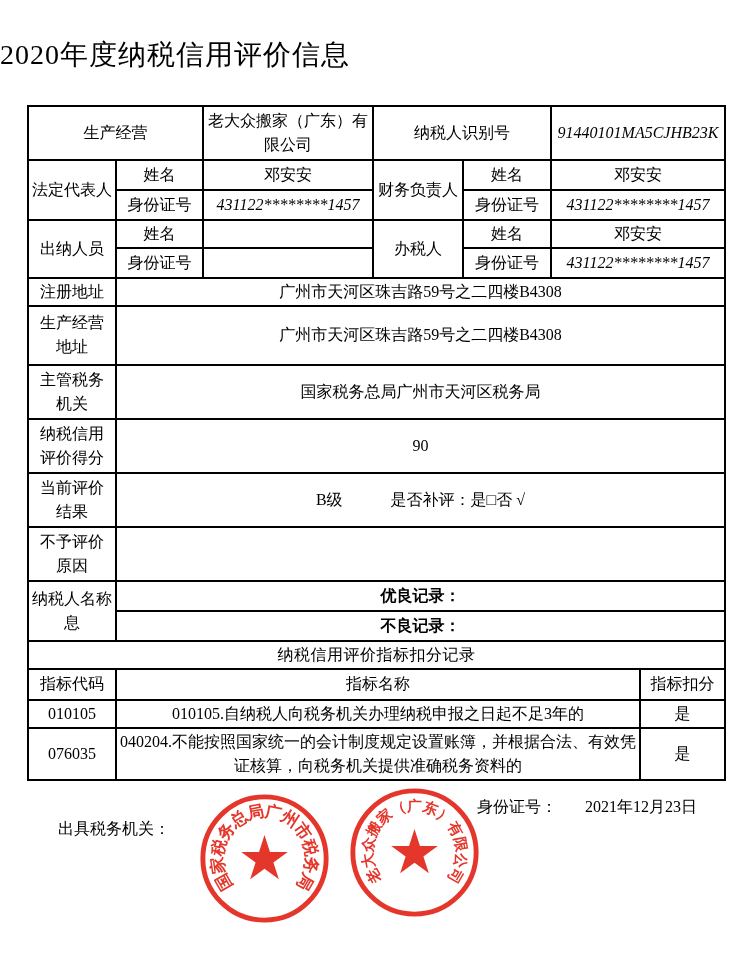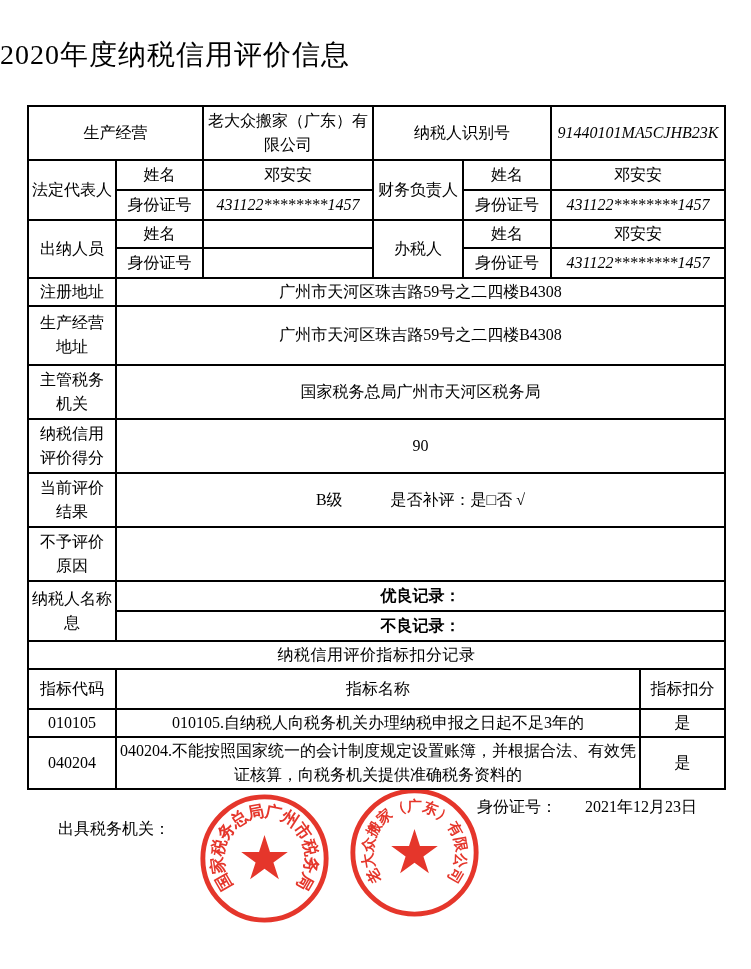--- a/index.html
+++ b/index.html
@@ -31,21 +31,21 @@
     vertical-align:middle;
     font-size:16px;
     line-height:1.5;
     padding:1px 3px;
     overflow:hidden;
   }
   td.wrap { white-space:pre-line; }
   td.leftal { text-align:left; padding-left:3px;font-weight:bold; }
   td.num { font-size:15px; letter-spacing:0px;font-style:italic; }
   tr.h54{height:54px} tr.h30{height:30px} tr.h28{height:28px}
-  tr.h32{height:20px} tr.h56{height:59px} tr.h31{height:40px}
+  tr.h32{height:20px} tr.h56{height:59px} tr.h31{height:31px}
   tr.h48{height:48px}
   .section-head { letter-spacing:0.5px; }
   .result-gap { display:inline-block; width:48px; }
   .footer-issuer {
     position:absolute; left:58px; top:819px;
     font-size:16px;
   }
   .footer-time {
     position:absolute; left:477px; top:797px;
     font-size:16px;
@@ -171,21 +171,21 @@
     <td>指标扣分</td>
   </tr>
 
   <tr class="h32">
     <td>010105</td>
     <td colspan="5">010105.自纳税人向税务机关办理纳税申报之日起不足3年的</td>
     <td>是</td>
   </tr>
 
   <tr class="h48">
-    <td>040204</td>
+    <td>076035</td>
     <td colspan="5">040204.不能按照国家统一的会计制度规定设置账簿，并根据合法、有效凭证核算，向税务机关提供准确税务资料的</td>
     <td>是</td>
   </tr>
 </tbody>
   </table>
 
 <div class="footer-issuer">出具税务机关：</div>
 <div class="footer-time">
   <span>身份证号：</span><span class="date">2021年12月23日</span>
 </div>

